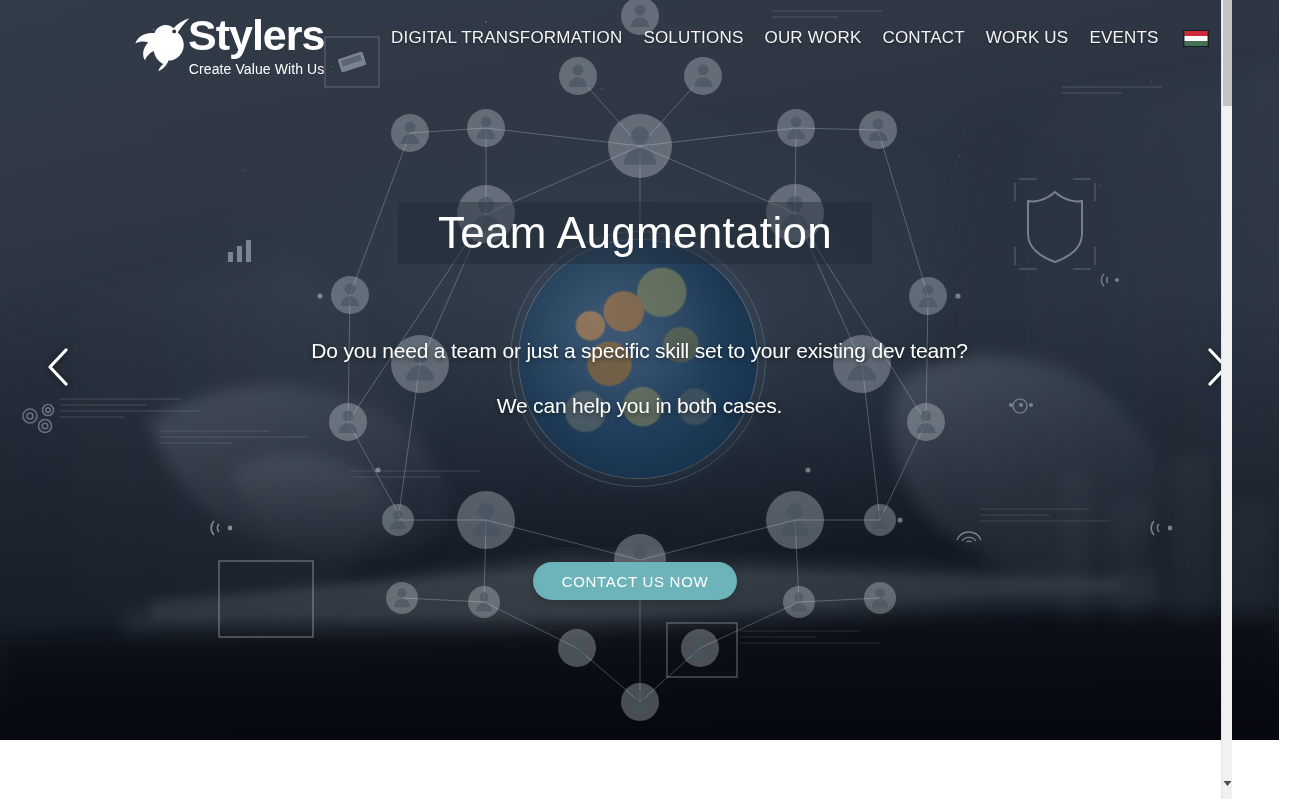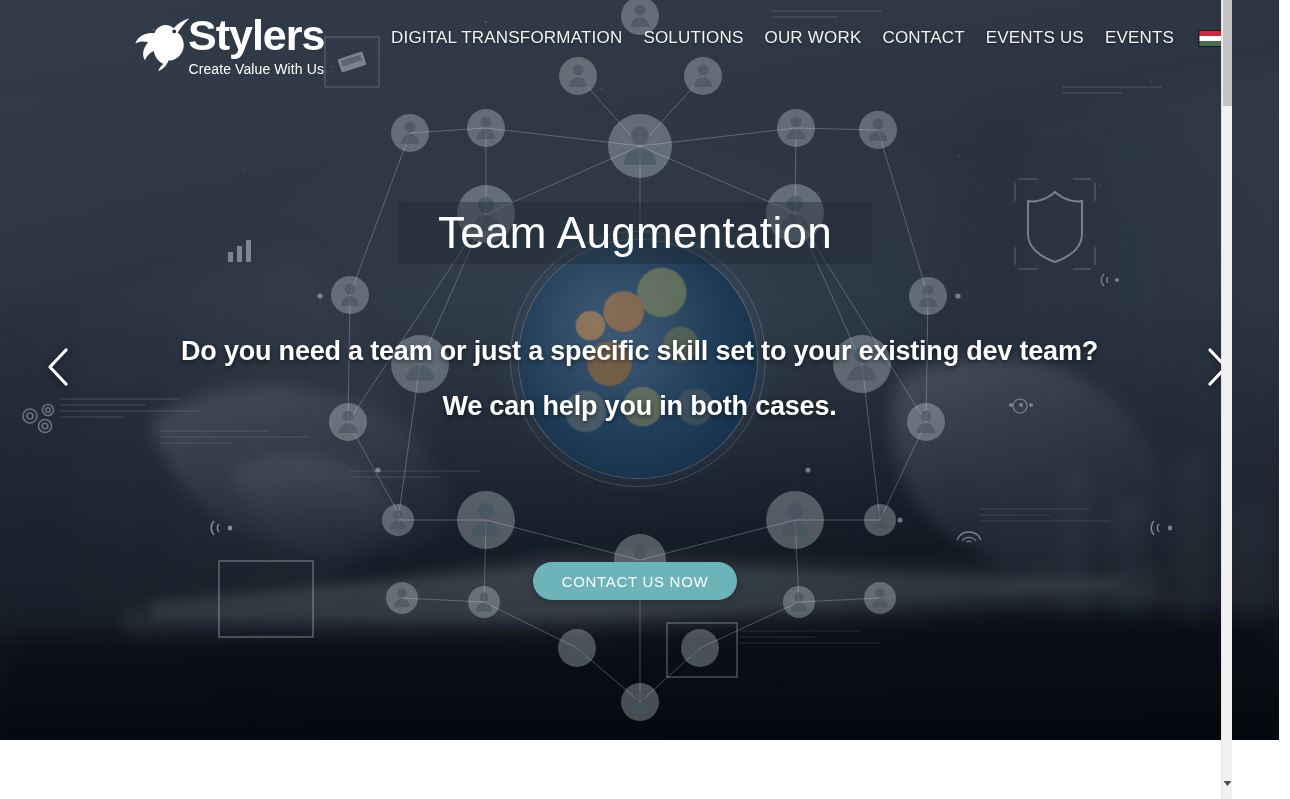--- a/index.html
+++ b/index.html
@@ -91,21 +91,21 @@
     display:flex; align-items:flex-start;
   }
   #bird-icon { width:58px; height:56px; margin-top:2px; flex:0 0 auto; }
   #logo-text-wrap { margin-left:-4px; }
   #logo-wordmark {
     color:#ffffff; font-size:43px; line-height:43px; font-weight:bold;
     letter-spacing:-1px; font-family:"Liberation Sans", sans-serif;
   }
   #logo-tagline {
     color:#ffffff; font-size:14px; line-height:16px; margin-top:4px;
-    text-align:center; letter-spacing:.1px;
+    text-align:right; letter-spacing:.1px;
   }
 
   #nav {
     position:absolute; left:391px; top:28px;
     display:flex; align-items:center; gap:21px;
   }
   .nav-item {
     color:#f1f3f5; font-size:17px; line-height:20px; letter-spacing:.2px;
     white-space:nowrap; cursor:pointer;
     text-shadow:0 1px 2px rgba(0,0,0,.45);
@@ -139,21 +139,21 @@
     z-index:21; display:flex; align-items:center; justify-content:center;
     color:#ffffff; font-size:44px; line-height:60px; font-weight:300;
     letter-spacing:.3px; white-space:nowrap;
   }
 
   #hero-sub {
     position:absolute; left:0; top:336px; width:1279px; z-index:21;
     text-align:center; color:#ffffff;
   }
   .sub-line {
-    font-size:27px; line-height:30px; font-weight:bold; letter-spacing:-.2px;
+    font-size:21px; line-height:30px; font-weight:normal; letter-spacing:-.2px;
     text-shadow:0 2px 5px rgba(0,0,0,.55);
   }
   .sub-line.second { margin-top:25px; }
 
   #cta-button {
     position:absolute; left:533px; top:562px; width:204px; height:38px;
     z-index:22; border-radius:19px; border:0; cursor:pointer;
     background:#6cb4b9; color:#ffffff;
     font-family:"Liberation Sans", sans-serif;
     font-size:15px; font-weight:normal; letter-spacing:.7px;
@@ -525,21 +525,21 @@
           <div id="logo-wordmark">Stylers</div>
           <div id="logo-tagline">Create Value With Us</div>
         </div>
       </div>
 
       <nav id="nav">
         <span class="nav-item">DIGITAL TRANSFORMATION</span>
         <span class="nav-item">SOLUTIONS</span>
         <span class="nav-item">OUR WORK</span>
         <span class="nav-item">CONTACT</span>
-        <span class="nav-item">EVENTS US</span>
+        <span class="nav-item">WORK US</span>
         <span class="nav-item">EVENTS</span>
         <svg id="flag-icon" viewBox="0 0 26 17">
           <rect x="0" y="0" width="26" height="5.67" fill="#ce2939"></rect>
           <rect x="0" y="5.67" width="26" height="5.67" fill="#ffffff"></rect>
           <rect x="0" y="11.34" width="26" height="5.66" fill="#477050"></rect>
         </svg>
       </nav>
     </header>
 
     <div id="title-band"></div>

